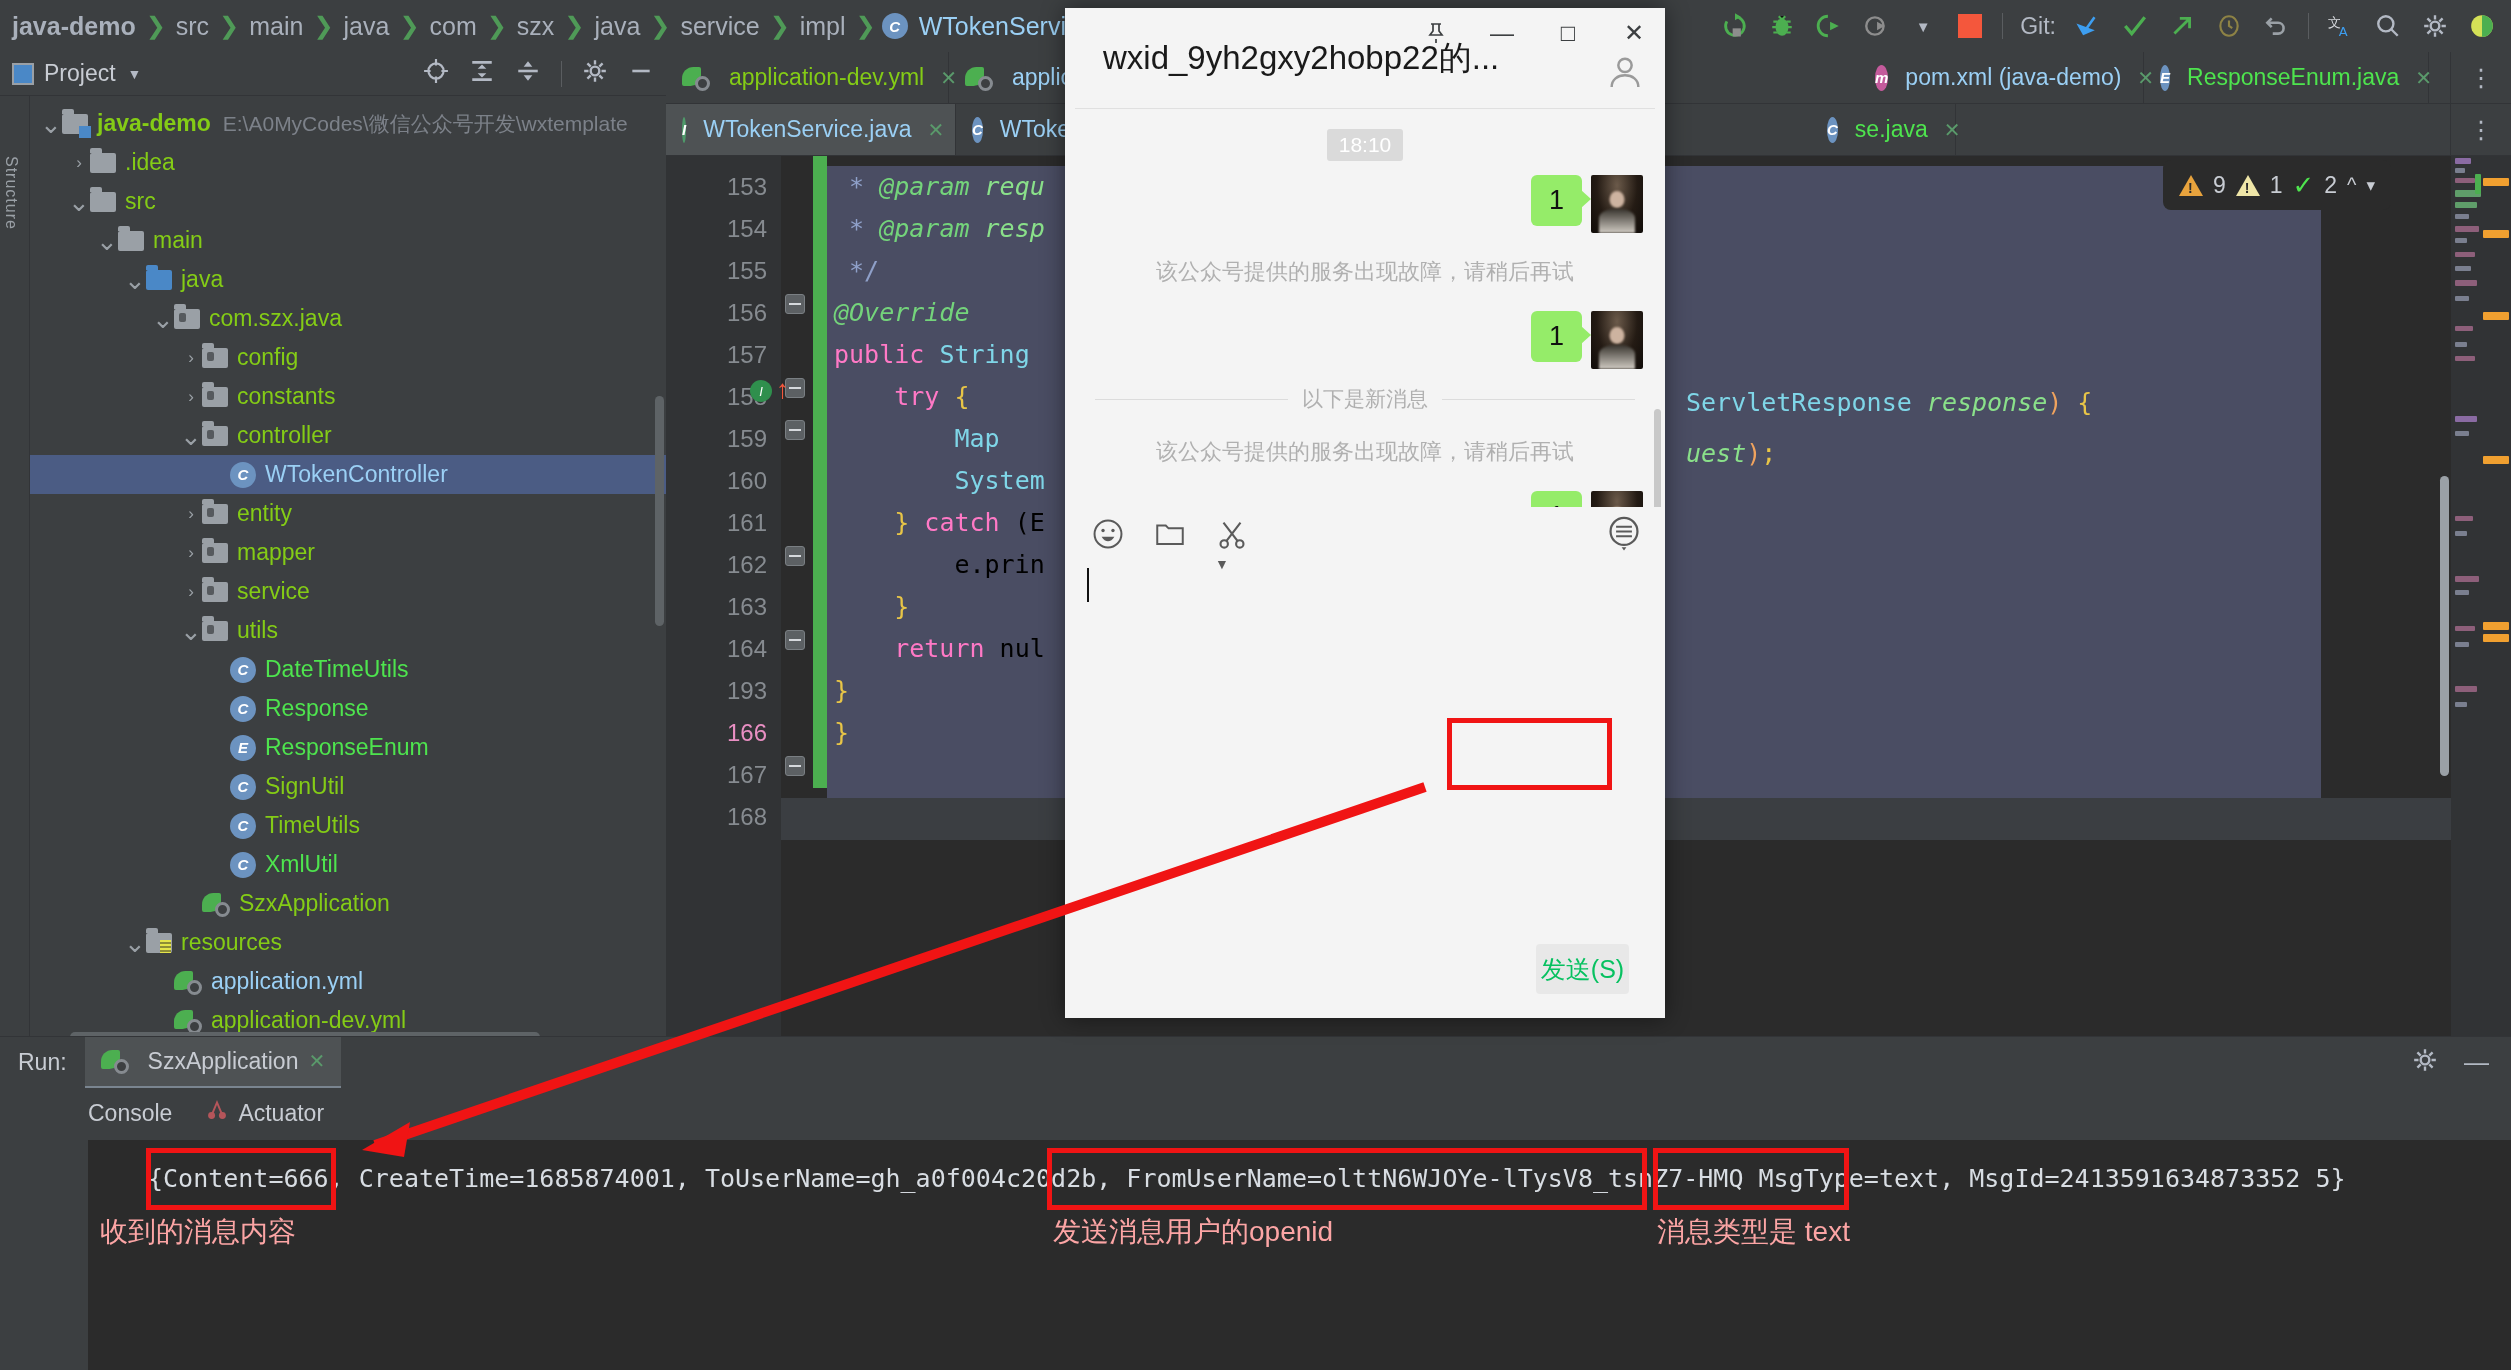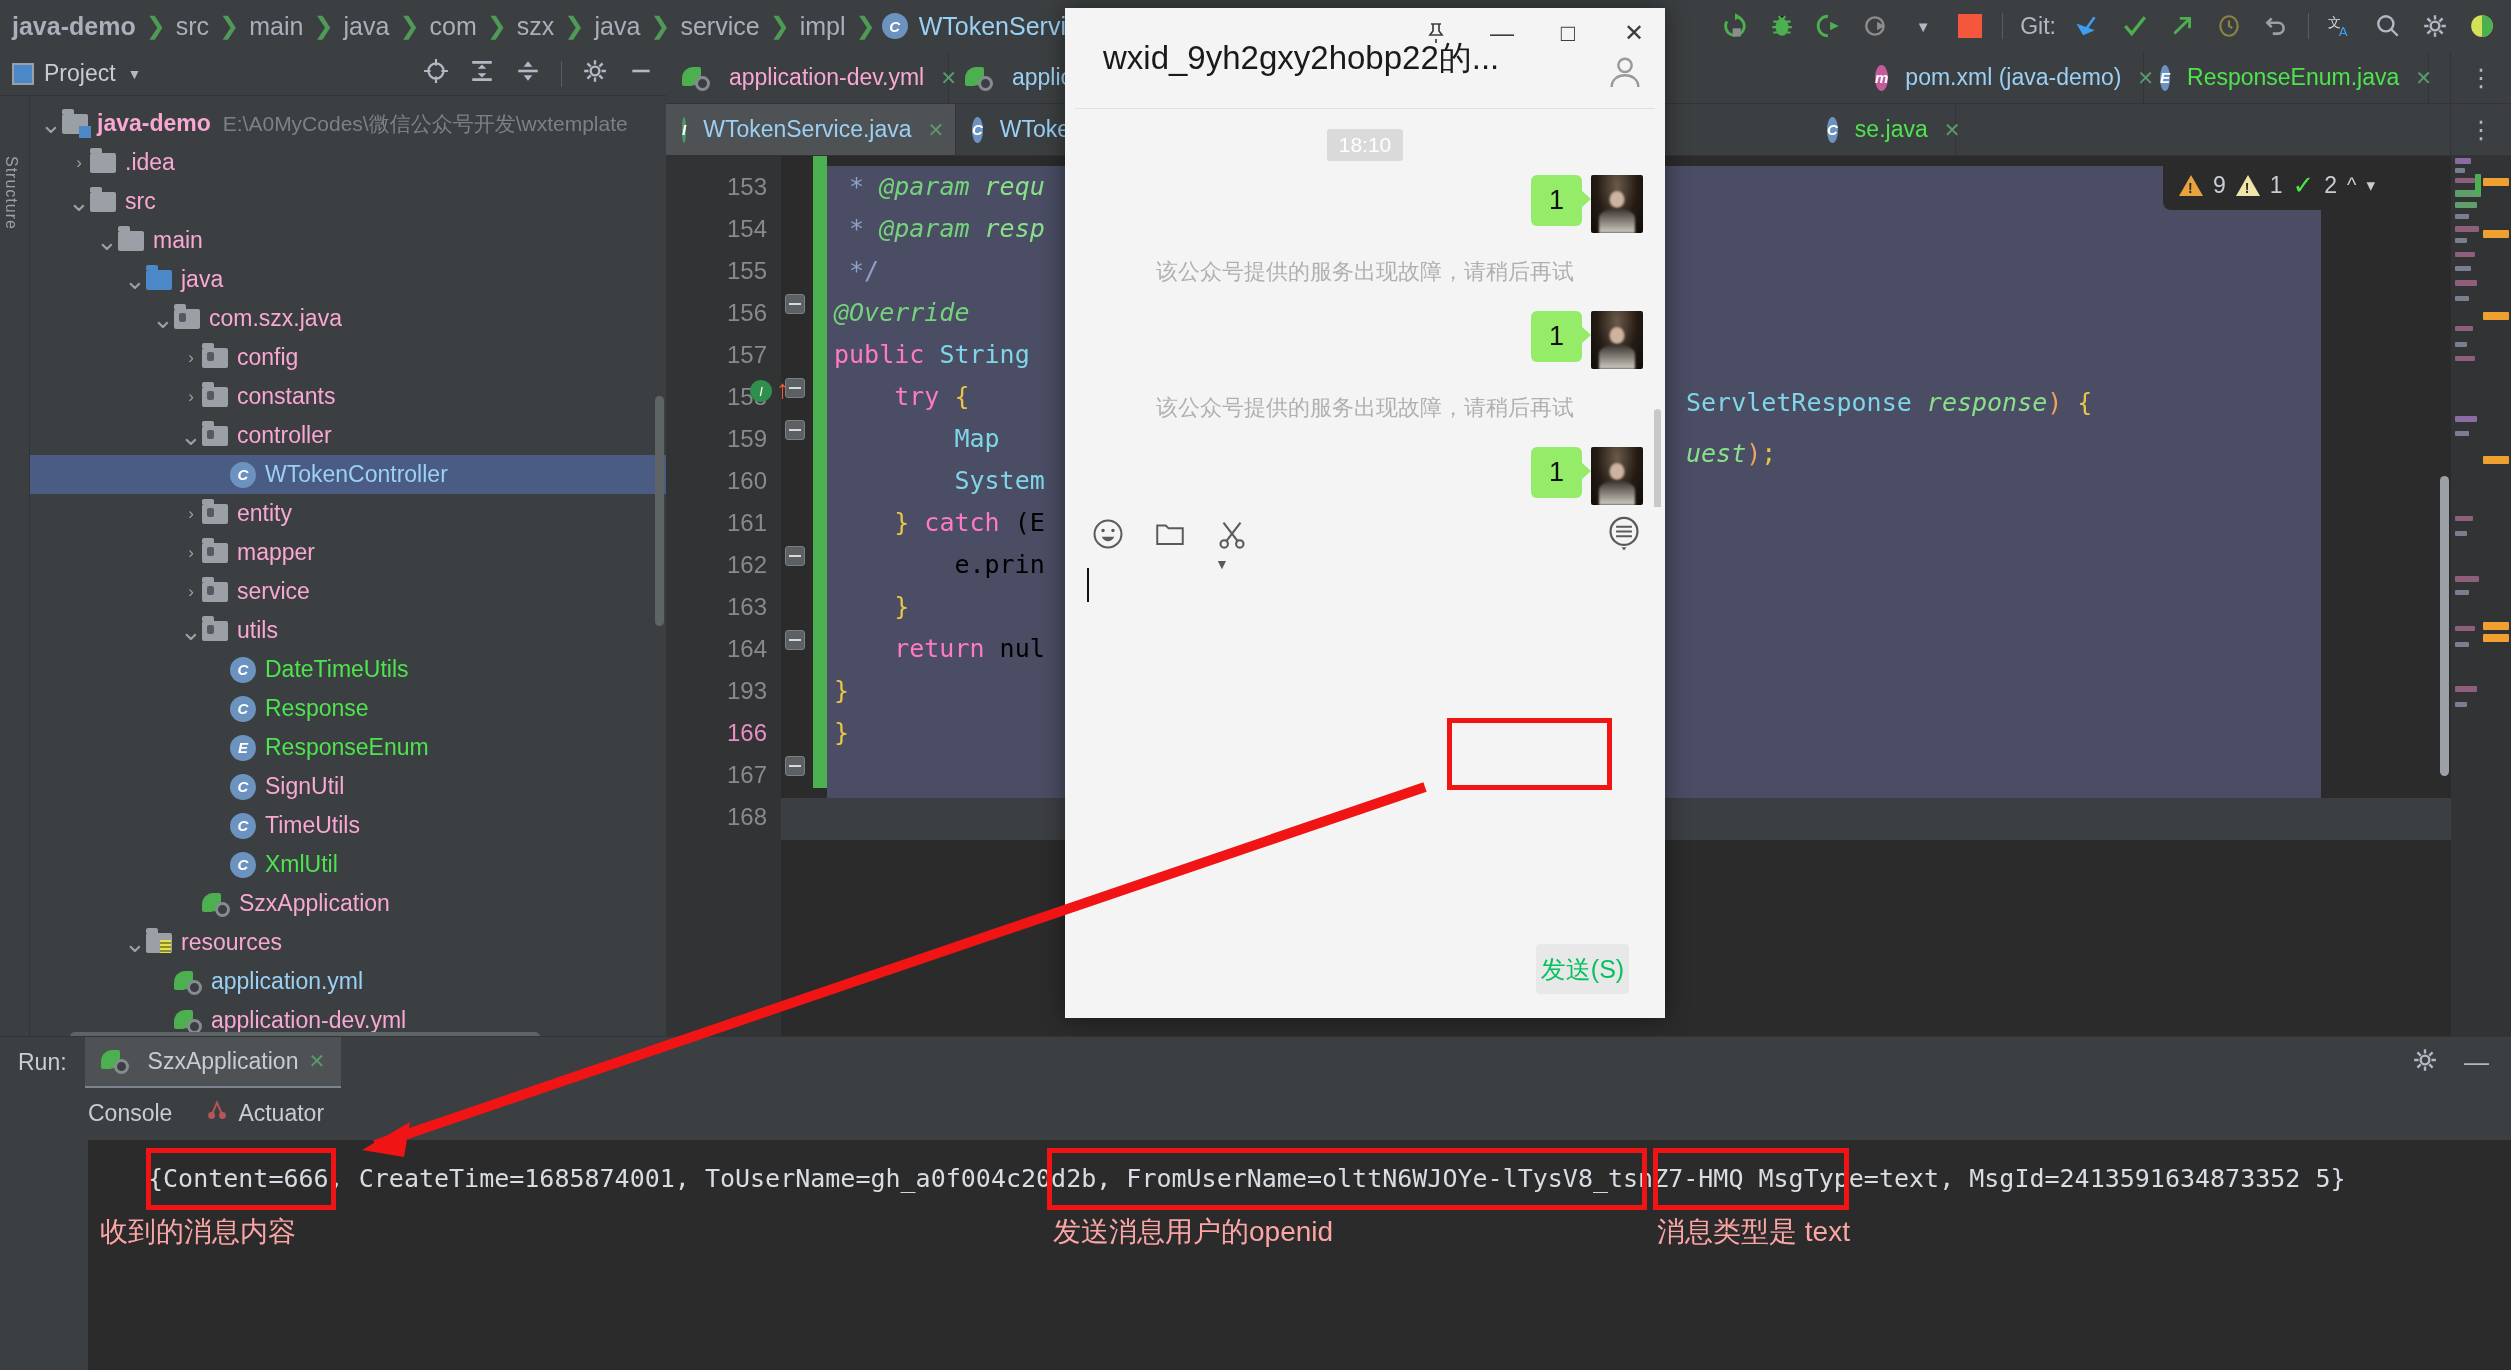--- a/index.html
+++ b/index.html
@@ -100,21 +100,21 @@
   .spring .leaf {
     position: absolute; left: 0; top: 1px; width: 19px; height: 19px;
     background: #4caf50; border-radius: 60% 10% 55% 10%;
   }
   .spring .gear {
     position: absolute; right: 0; bottom: -1px; width: 15px; height: 15px;
     border: 3px solid #868b90; border-radius: 50%; background: #3c3f41;
   }
   .t-green { color: #4ee44e; }
   .t-blue { color: #9bd0f5; }
-  .t-gray { color: #f9a8d4; }
+  .t-gray { color: #84cc16; }
   .t-dim { color: #7c8189; }
   .t-bold { font-weight: bold; }
   .tree-hscroll {
     position: absolute; left: 40px; bottom: 14px; width: 470px; height: 10px;
     background: #5e6366; border-radius: 5px;
   }
   .tree-vscroll {
     position: absolute; right: 2px; top: 300px; width: 9px; height: 230px;
     background: #5e6366; border-radius: 5px;
   }
@@ -794,20 +794,25 @@
         <div class="wc-portrait"></div>
       </div>
 
       <div class="wc-sys">该公众号提供的服务出现故障，请稍后再试</div>
 
       <div class="wc-msgrow">
         <div class="wc-bubble">1</div>
         <div class="wc-portrait"></div>
       </div>
 
+      <div class="wc-newdiv">
+        <span class="line"></span>
+        <span class="txt">以下是新消息</span>
+        <span class="line"></span>
+      </div>
 
       <div class="wc-sys">该公众号提供的服务出现故障，请稍后再试</div>
 
       <div class="wc-msgrow">
         <div class="wc-bubble">1</div>
         <div class="wc-portrait"></div>
       </div>
 
       <div class="wc-scroll"></div>
     </div>

